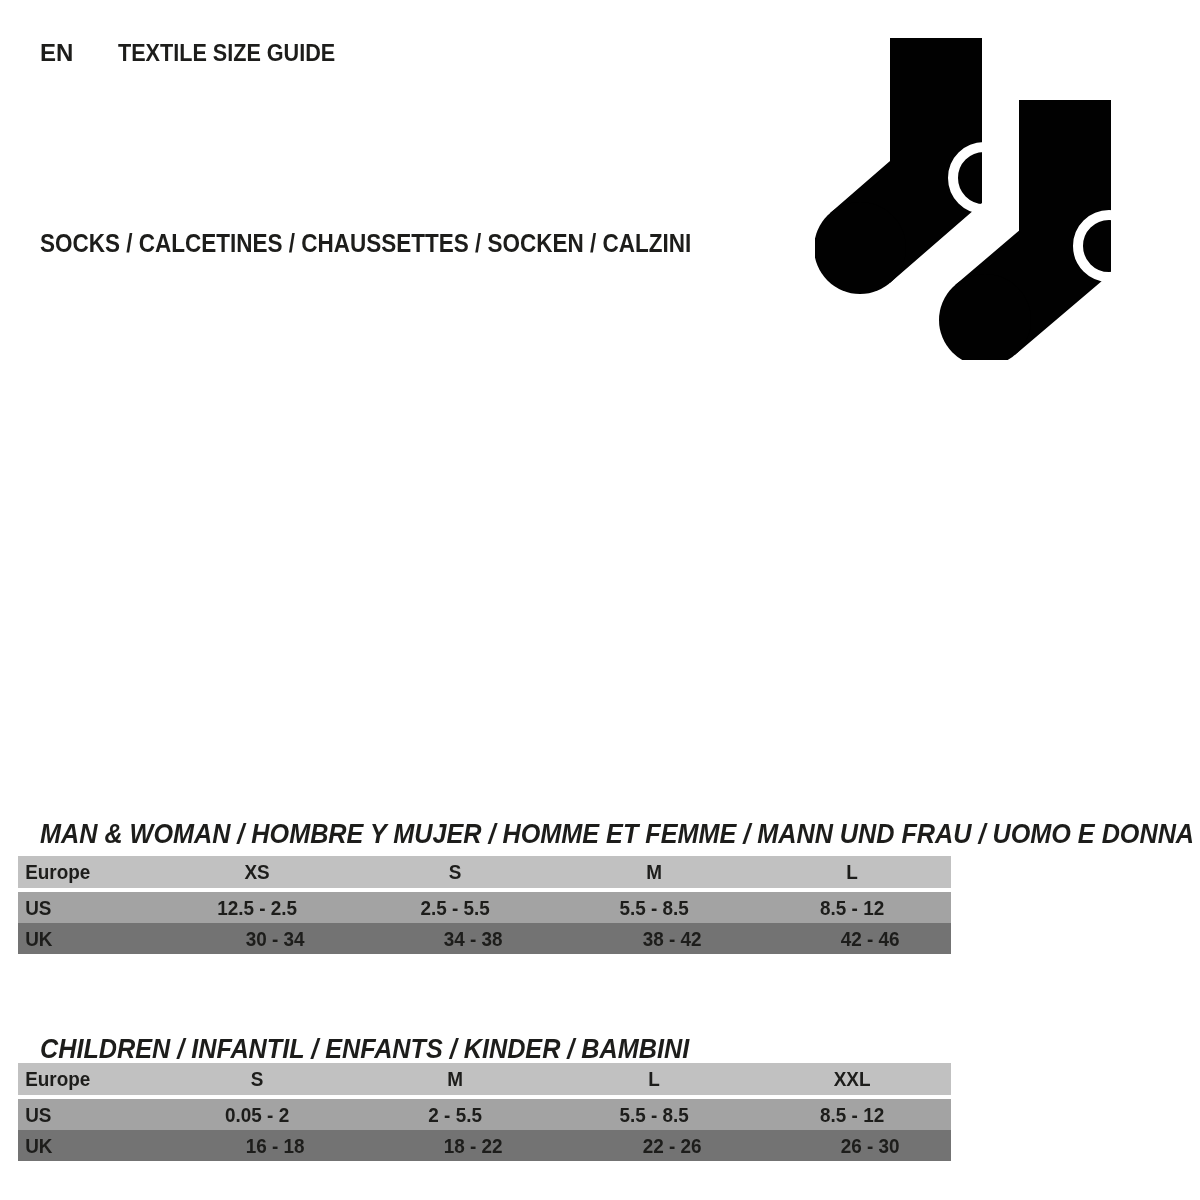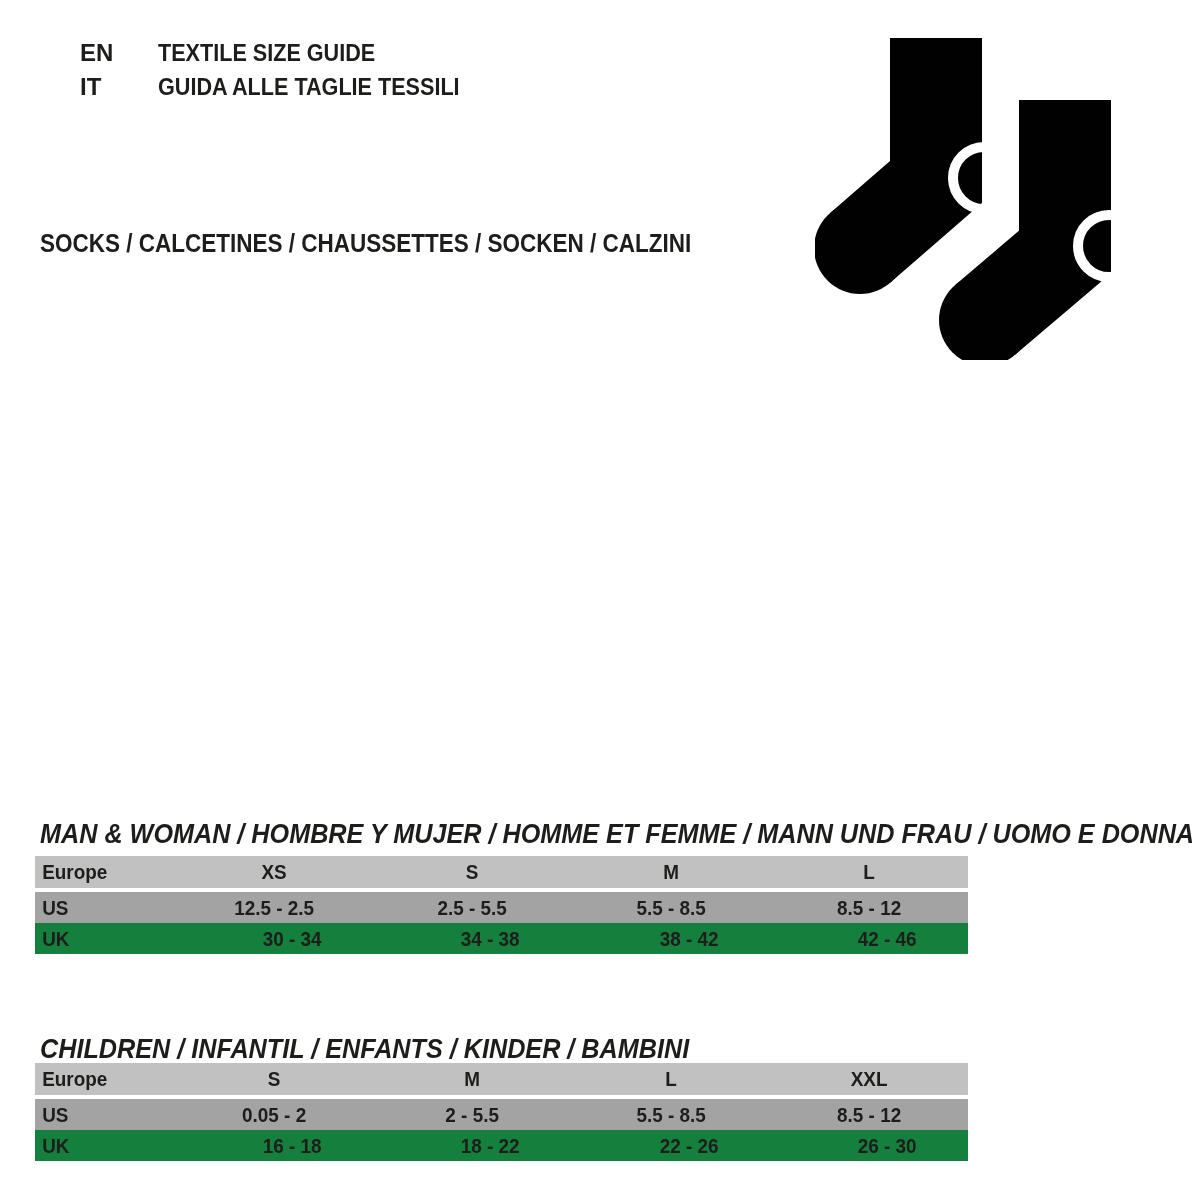--- a/index.html
+++ b/index.html
@@ -8,63 +8,59 @@
     position:relative;
     font-family:"Liberation Sans", sans-serif;
     font-weight:bold;
     color:#1d1d1b;
     overflow:hidden;
   }
   .cond { display:inline-block; transform:scaleX(0.9); transform-origin:0 50%; white-space:nowrap; }
 
   
   .lang-block { position:absolute; left:40px; top:36px; }
-  .lang-row { display:flex; align-items:center; height:34px; font-size:24px;margin-left:40px; }
+  .lang-row { display:flex; align-items:center; height:34px; font-size:24px; }
   .lang-code { width:78px; flex:0 0 78px; }
 
   
   .product-line { position:absolute; left:40px; top:229px; font-size:25px; }
 
   
   .socks-icon { position:absolute; left:815px; top:30px; width:300px; height:330px; }
 
   
   .table-title { position:absolute; left:40px; font-size:28px;font-style:italic; }
   .title-1 { top:818px; }
   .title-2 { top:1033px; }
 
-  .size-table { position:absolute; left:35px; width:933px; }
+  .size-table { position:absolute; left:18px; width:933px; }
   .table-1 { top:856px; }
   .table-2 { top:1063px; }
 
   .trow {
     display:grid;
     grid-template-columns:140px 1fr 1fr 1fr 1fr;
     align-items:center;
     font-size:21px;
   }
   .thead { height:32px; background:#c1c1c1; margin-bottom:4px; }
   .tdata { height:31px; }
   .row-white { background:#a3a3a3; }
-  .row-gray  { background:#15803d;gap:36px; }
+  .row-gray  { background:#737373;gap:36px; }
 
   .cell { text-align:center; transform:scaleX(0.9); transform-origin:50% 50%; white-space:nowrap; }
   .cell.first { text-align:left; padding-left:8px; transform-origin:0 50%; }
 </style>
 </head>
 <body>
 
 <div class="lang-block">
   <div class="lang-row">
     <span class="lang-code">EN</span>
     <span class="cond">TEXTILE SIZE GUIDE</span>
-  </div>
-  <div class="lang-row">
-    <span class="lang-code">IT</span>
-    <span class="cond">GUIDA ALLE TAGLIE TESSILI</span>
   </div>
 </div>
 
 <div class="product-line">
   <span class="cond">SOCKS / CALCETINES / CHAUSSETTES / SOCKEN / CALZINI</span>
 </div>
 
 <svg class="socks-icon" viewBox="0 0 300 330" xmlns="http://www.w3.org/2000/svg" aria-hidden="true">
 
   <path d="M121,8 L121,152 L45,218" fill="none" stroke="#010101" stroke-width="92" stroke-linejoin="miter"></path>

